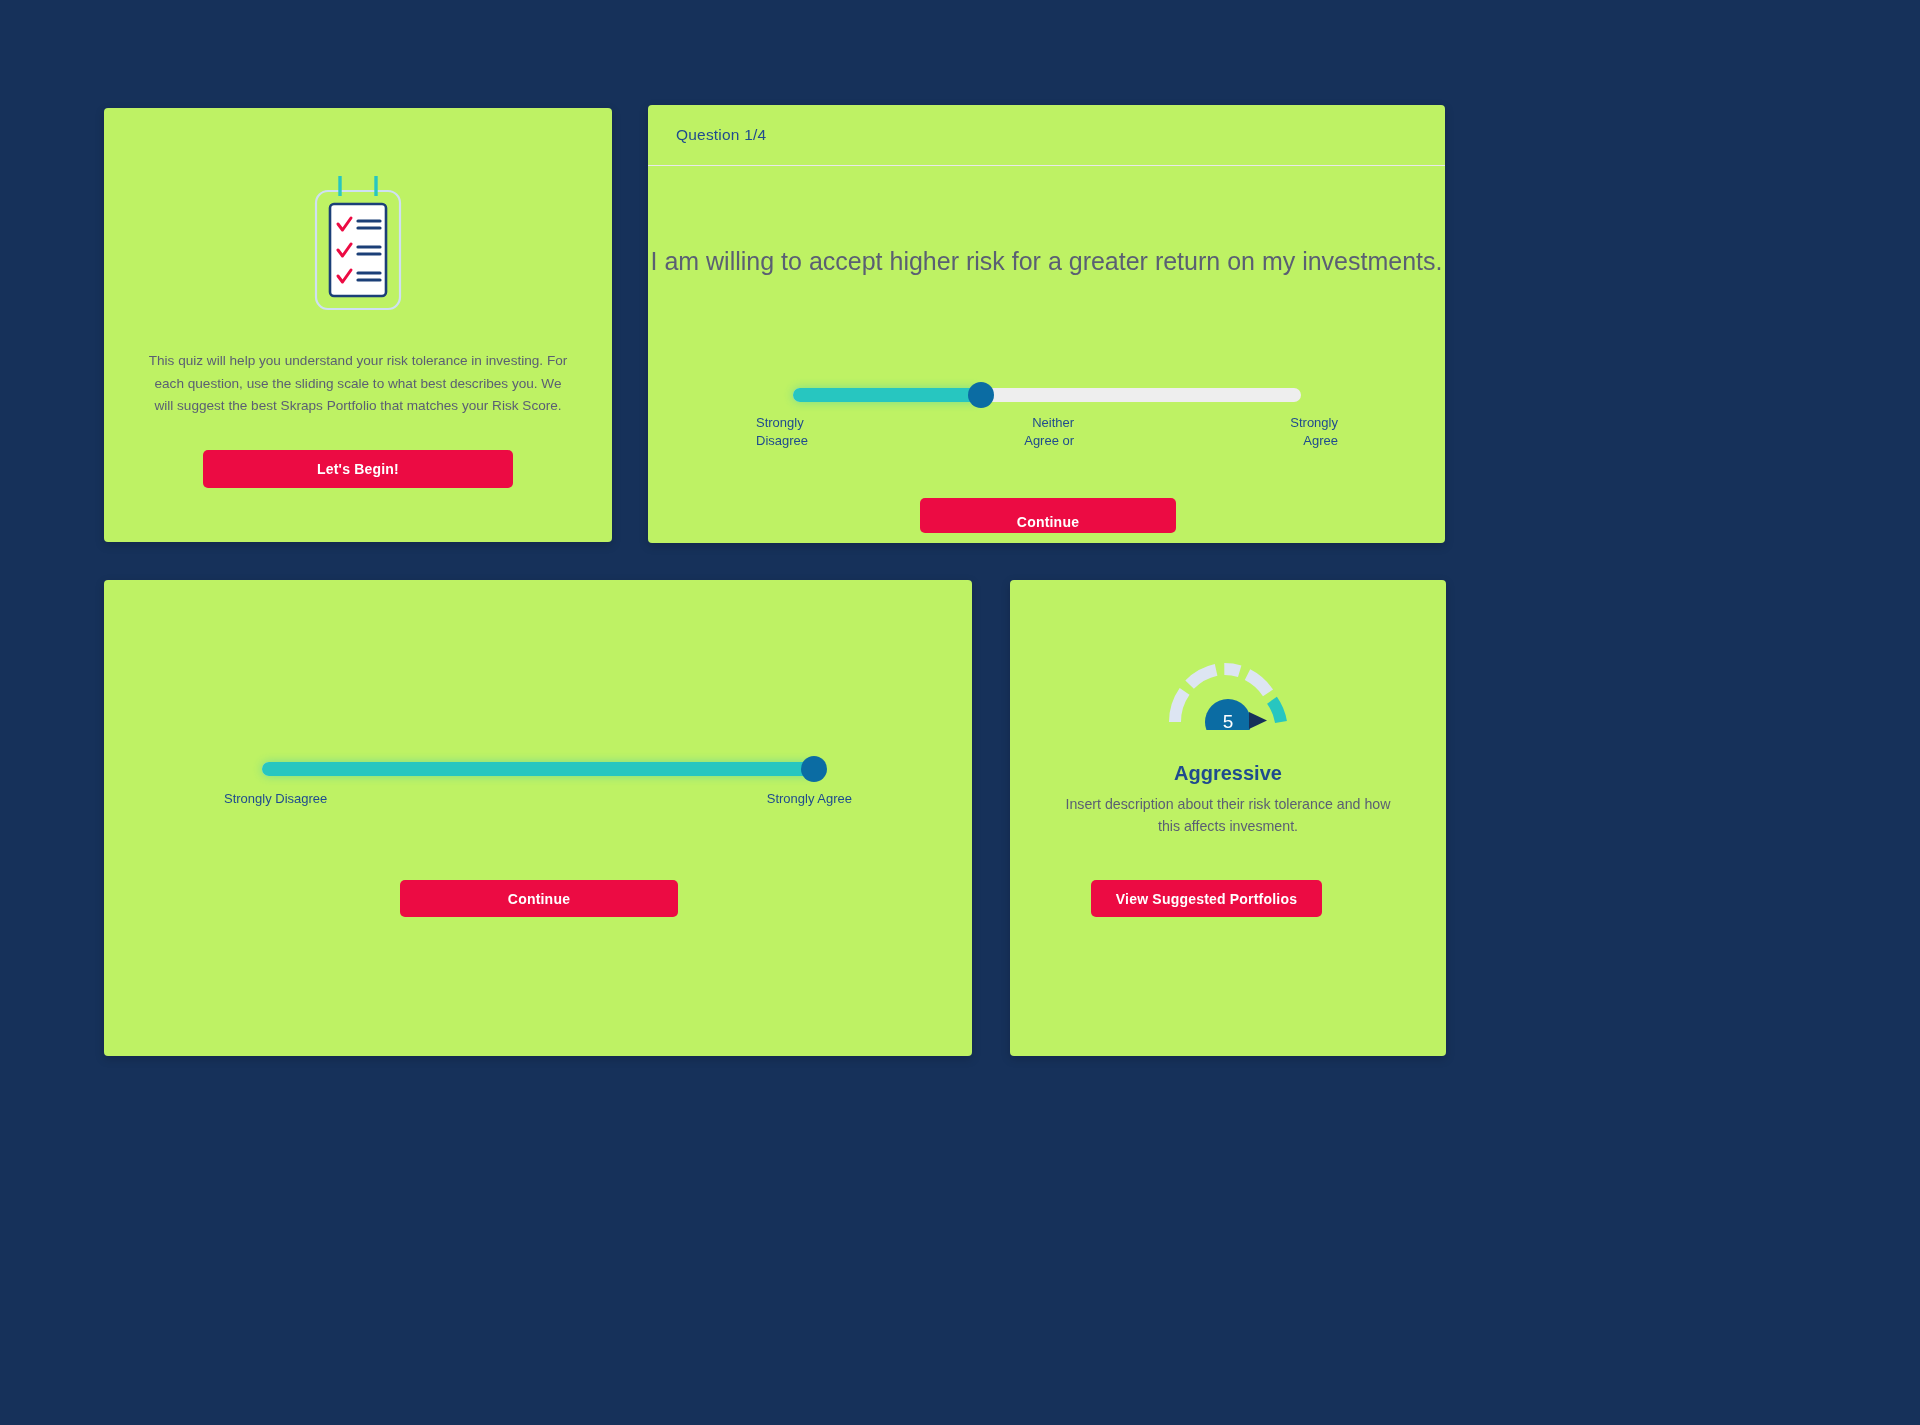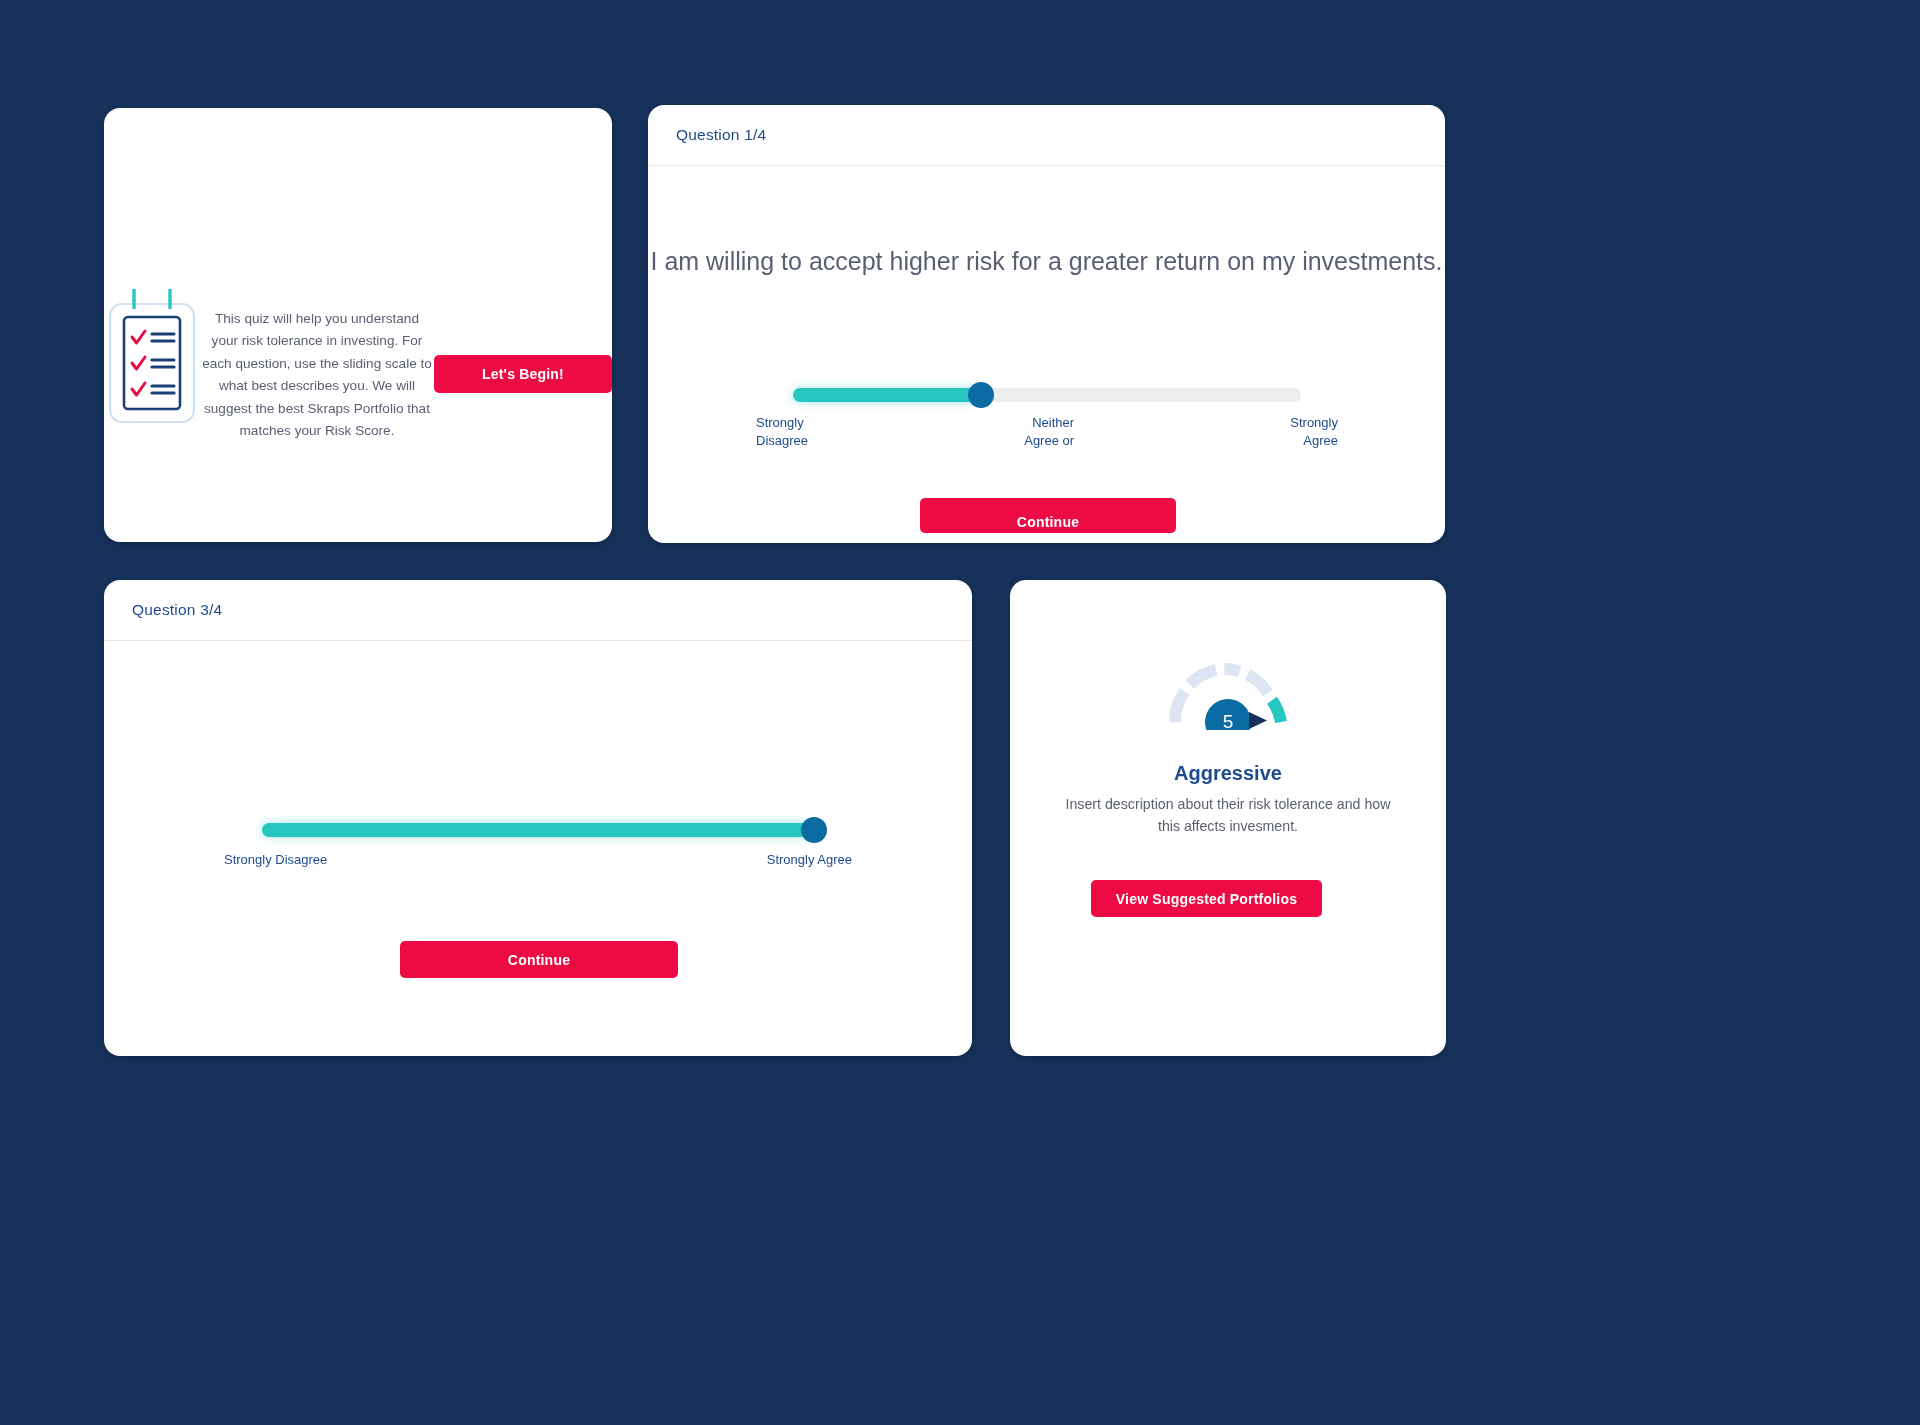--- a/index.html
+++ b/index.html
@@ -15,22 +15,22 @@
   }
 
   .canvas {
     position: relative;
     width: 1920px;
     height: 1425px;
   }
 
   .card {
     position: absolute;
-    background: #ffffff;
-    border-radius: 16px;
+    background: #bef264;
+    border-radius: 4px;
     box-shadow: 0 3px 10px rgba(0,0,0,0.18);
     box-sizing: border-box;
   }
 
   
   #card-intro    { left: 104px;  top: 108px;  width: 508px;  height: 434px; }
   #card-q1       { left: 648px;  top: 105px;  width: 797px;  height: 438px; }
   #card-q3       { left: 104px;  top: 580px;  width: 868px;  height: 476px; }
   #card-result   { left: 1010px; top: 580px;  width: 436px;  height: 476px; }
 
@@ -51,21 +51,21 @@
 
   .card-body {
     position: relative;
     height: calc(100% - 62px);
   }
 
   
   .intro-inner {
     height: 100%;
     display: flex;
-    flex-direction: row;
+    flex-direction: column;
     align-items: center;
     box-sizing: border-box;
     padding-top: 66px;
   }
 
   .clipboard-icon { width: 96px; height: 142px; }
 
   .intro-text {
     margin-top: 34px;
     width: 420px;
@@ -270,23 +270,20 @@
 Agree or</span>
         <span class="lbl lbl-right">Strongly
 Agree</span>
       </div>
 
       <button class="btn" id="btn-continue-q1">Continue</button>
     </div>
   </div>
 
   <div class="card" id="card-q3">
-    <div class="card-header">
-      <span class="q-label">Question 3/4</span>
-    </div>
     <div class="card-body">
 
 
       <div class="slider" id="q3-slider">
         <div class="track"></div>
         <div class="fill"></div>
         <div class="thumb"></div>
       </div>
 
       <div class="slider-labels" id="q3-labels">

